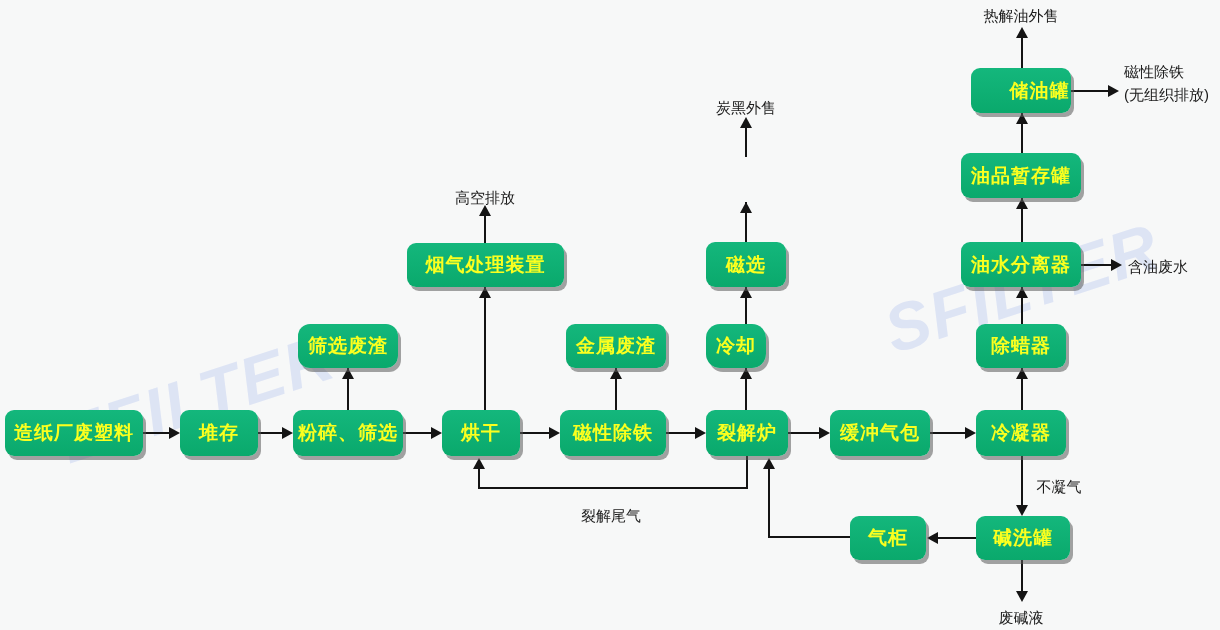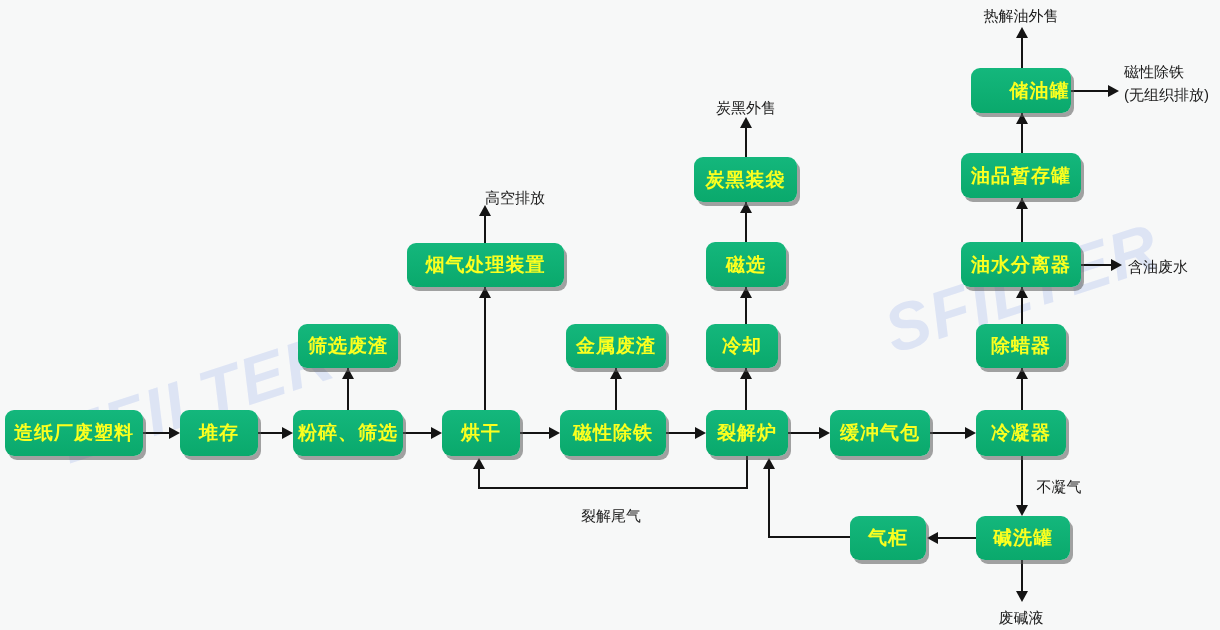--- a/index.html
+++ b/index.html
@@ -176,39 +176,36 @@
   <div class="node" style="left:706px;top:410px;width:82px;height:46px;">
       <span>裂解炉</span>
     </div>
   <div class="node" style="left:830px;top:410px;width:100px;height:46px;">
       <span>缓冲气包</span>
     </div>
   <div class="node" style="left:976px;top:410px;width:90px;height:46px;">
       <span>冷凝器</span>
     </div>
 
-  <div class="node" style="left:298px;top:324px;width:100px;height:44px;">
+  <div class="node" style="left:298px;top:324px;width:100px;height:44px;border-radius:12px;">
       <span>筛选废渣</span>
     </div>
   <div class="node" style="left:566px;top:324px;width:100px;height:44px;">
       <span>金属废渣</span>
     </div>
   <div class="node" style="left:407px;top:243px;width:157px;height:44px;">
       <span>烟气处理装置</span>
     </div>
 
-  <div class="node" style="left:706px;top:324px;width:72px;height:44px;">
+  <div class="node" style="left:706px;top:324px;width:60px;height:44px;border-radius:14px;">
       <span>冷却</span>
     </div>
   <div class="node" style="left:706px;top:242px;width:80px;height:45px;">
       <span>磁选</span>
     </div>
-  <div class="node" style="left:694px;top:157px;width:103px;height:45px;">
-      <span>炭黑装袋</span>
-    </div>
 
   <div class="node" style="left:976px;top:324px;width:90px;height:44px;">
       <span>除蜡器</span>
     </div>
   <div class="node" style="left:961px;top:242px;width:120px;height:45px;">
       <span>油水分离器</span>
     </div>
   <div class="node" style="left:961px;top:153px;width:120px;height:45px;">
       <span>油品暂存罐</span>
     </div>
@@ -216,21 +213,21 @@
       <span>储油罐</span>
     </div>
 
   <div class="node" style="left:850px;top:516px;width:76px;height:44px;">
       <span>气柜</span>
     </div>
   <div class="node" style="left:976px;top:516px;width:94px;height:44px;">
       <span>碱洗罐</span>
     </div>
 
-  <div class="lbl" style="left:470px;top:186px;width:90px;">高空排放</div>
+  <div class="lbl" style="left:440px;top:186px;width:90px;">高空排放</div>
   <div class="lbl" style="left:701px;top:96px;width:90px;">炭黑外售</div>
   <div class="lbl" style="left:971px;top:4px;width:100px;">热解油外售</div>
   <div class="lbl" style="left:576px;top:504px;width:70px;">裂解尾气</div>
   <div class="lbl" style="left:1032px;top:475px;width:54px;">不凝气</div>
   <div class="lbl" style="left:994px;top:606px;width:54px;">废碱液</div>
   <div class="lbl" style="left:1118px;top:255px;width:80px;">含油废水</div>
 
   <div class="lbl" style="left:1124px;top:60px;width:96px;text-align:left;">
     <div>磁性除铁</div>
     <div>(无组织排放)</div>

